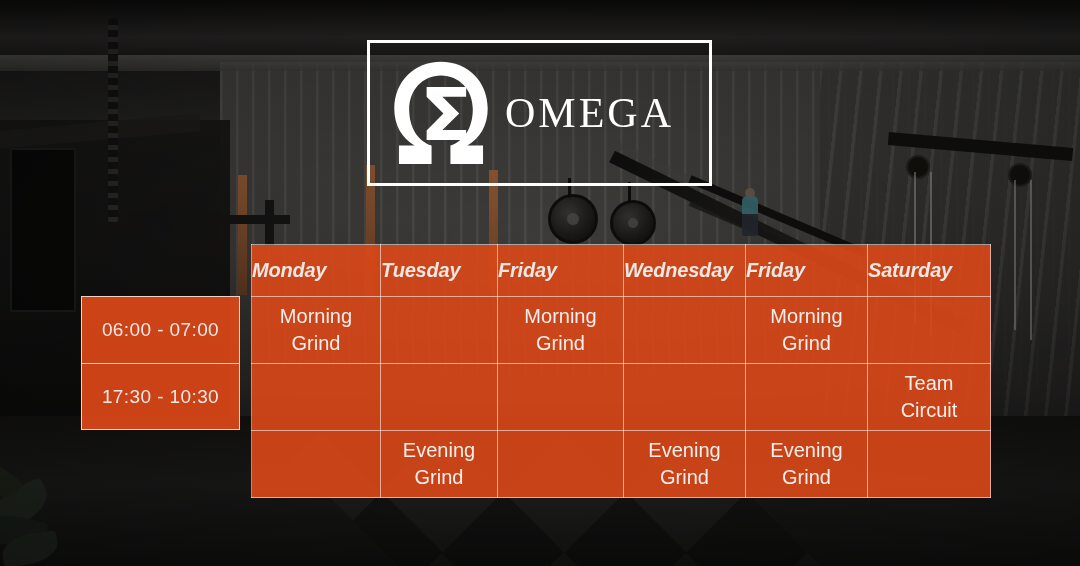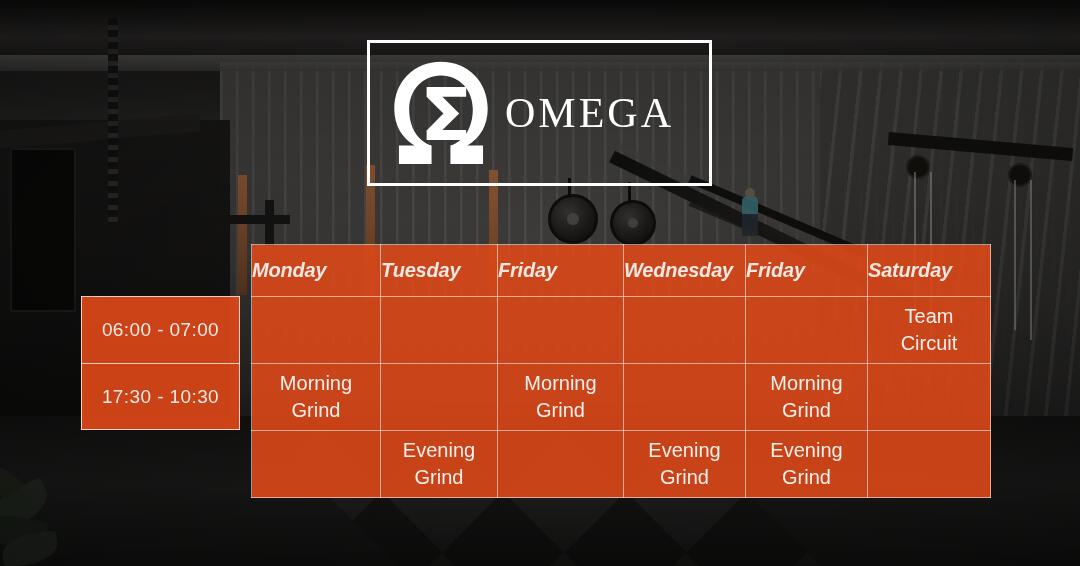--- a/index.html
+++ b/index.html
@@ -253,60 +253,60 @@
         <th>Tuesday</th>
         <th>Friday</th>
         <th>Wednesday</th>
         <th>Friday</th>
         <th>Saturday</th>
       </tr>
     </thead>
     <tbody>
       <tr>
         <td>
+            <span class="cell-text">Morning
+Grind</span>
+          </td>
+        <td>
+            <span class="cell-text"></span>
+          </td>
+        <td>
+            <span class="cell-text">Morning
+Grind</span>
+          </td>
+        <td>
+            <span class="cell-text"></span>
+          </td>
+        <td>
+            <span class="cell-text">Morning
+Grind</span>
+          </td>
+        <td>
+            <span class="cell-text"></span>
+          </td>
+      </tr>
+      <tr>
+        <td>
             <span class="cell-text"></span>
           </td>
         <td>
             <span class="cell-text"></span>
           </td>
         <td>
             <span class="cell-text"></span>
           </td>
         <td>
             <span class="cell-text"></span>
           </td>
         <td>
             <span class="cell-text"></span>
           </td>
         <td>
             <span class="cell-text">Team
 Circuit</span>
-          </td>
-      </tr>
-      <tr>
-        <td>
-            <span class="cell-text">Morning
-Grind</span>
-          </td>
-        <td>
-            <span class="cell-text"></span>
-          </td>
-        <td>
-            <span class="cell-text">Morning
-Grind</span>
-          </td>
-        <td>
-            <span class="cell-text"></span>
-          </td>
-        <td>
-            <span class="cell-text">Morning
-Grind</span>
-          </td>
-        <td>
-            <span class="cell-text"></span>
           </td>
       </tr>
       <tr>
         <td>
             <span class="cell-text"></span>
           </td>
         <td>
             <span class="cell-text">Evening
 Grind</span>
           </td>

